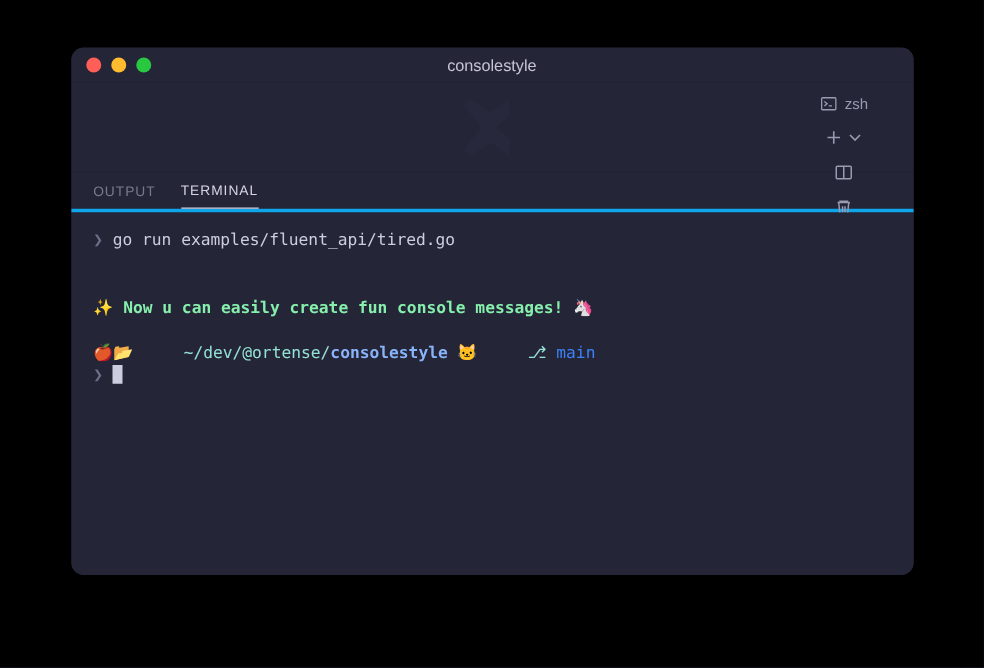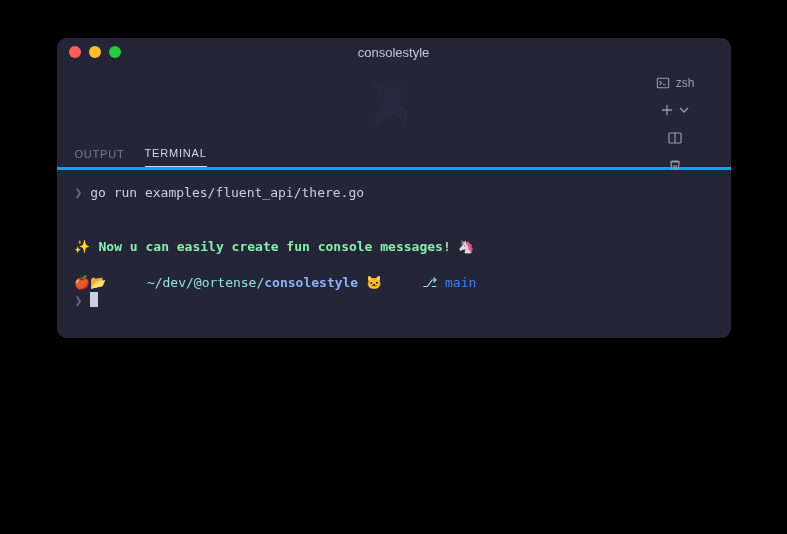--- a/index.html
+++ b/index.html
@@ -8,21 +8,21 @@
       width: 787px; 
       height: 534px; 
       font-family: ui-monospace, 'SF Mono', Menlo, Monaco, monospace;
       display: flex;
       align-items: flex-start;
       justify-content: center;
       padding-top: 38px;
     }
     .window {
       width: 674px;
-      height: 300px;
+      height: 422px;
       background: #1e1e2e;
       border-radius: 10px;
       overflow: hidden;
       box-shadow: 0 20px 60px rgba(0,0,0,0.5);
       display: flex;
       flex-direction: column;
     }
     .titlebar {
       height: 28px;
       background: #252538;
@@ -204,21 +204,21 @@
       </div>
       <div class="icon-btn">
         <svg viewBox="0 0 16 16" fill="none" stroke="currentColor" stroke-width="1.3">
             <path d="M4 4l8 8M12 4l-8 8"></path>
           </svg>
       </div>
     </div>
   </div>
 
   <div class="terminal-body">
-    <div class="line"><span class="prompt-chev">❯</span><span> go run examples/fluent_api/there.go</span></div>
+    <div class="line"><span class="prompt-chev">❯</span><span> go run examples/fluent_api/tired.go</span></div>
     <div class="line"></div>
     <div class="line"></div>
     <div class="line"><span>✨ </span><span class="sparkle-line">Now u can easily create fun console messages!</span><span> 🦄</span></div>
     <div class="line"></div>
     <div class="line"><span class="apple-emo">🍎</span><span>📂</span><span class="path-seg">~/dev/@ortense/</span><span class="path-repo">consolestyle</span><span> 🐱</span><span class="path-seg">⎇ </span><span class="branch-name">main</span></div>
     <div class="line"><span class="prompt-chev">❯ </span><span class="cursor-block"></span></div>
   </div>
 </div>
 
 </body></html>

